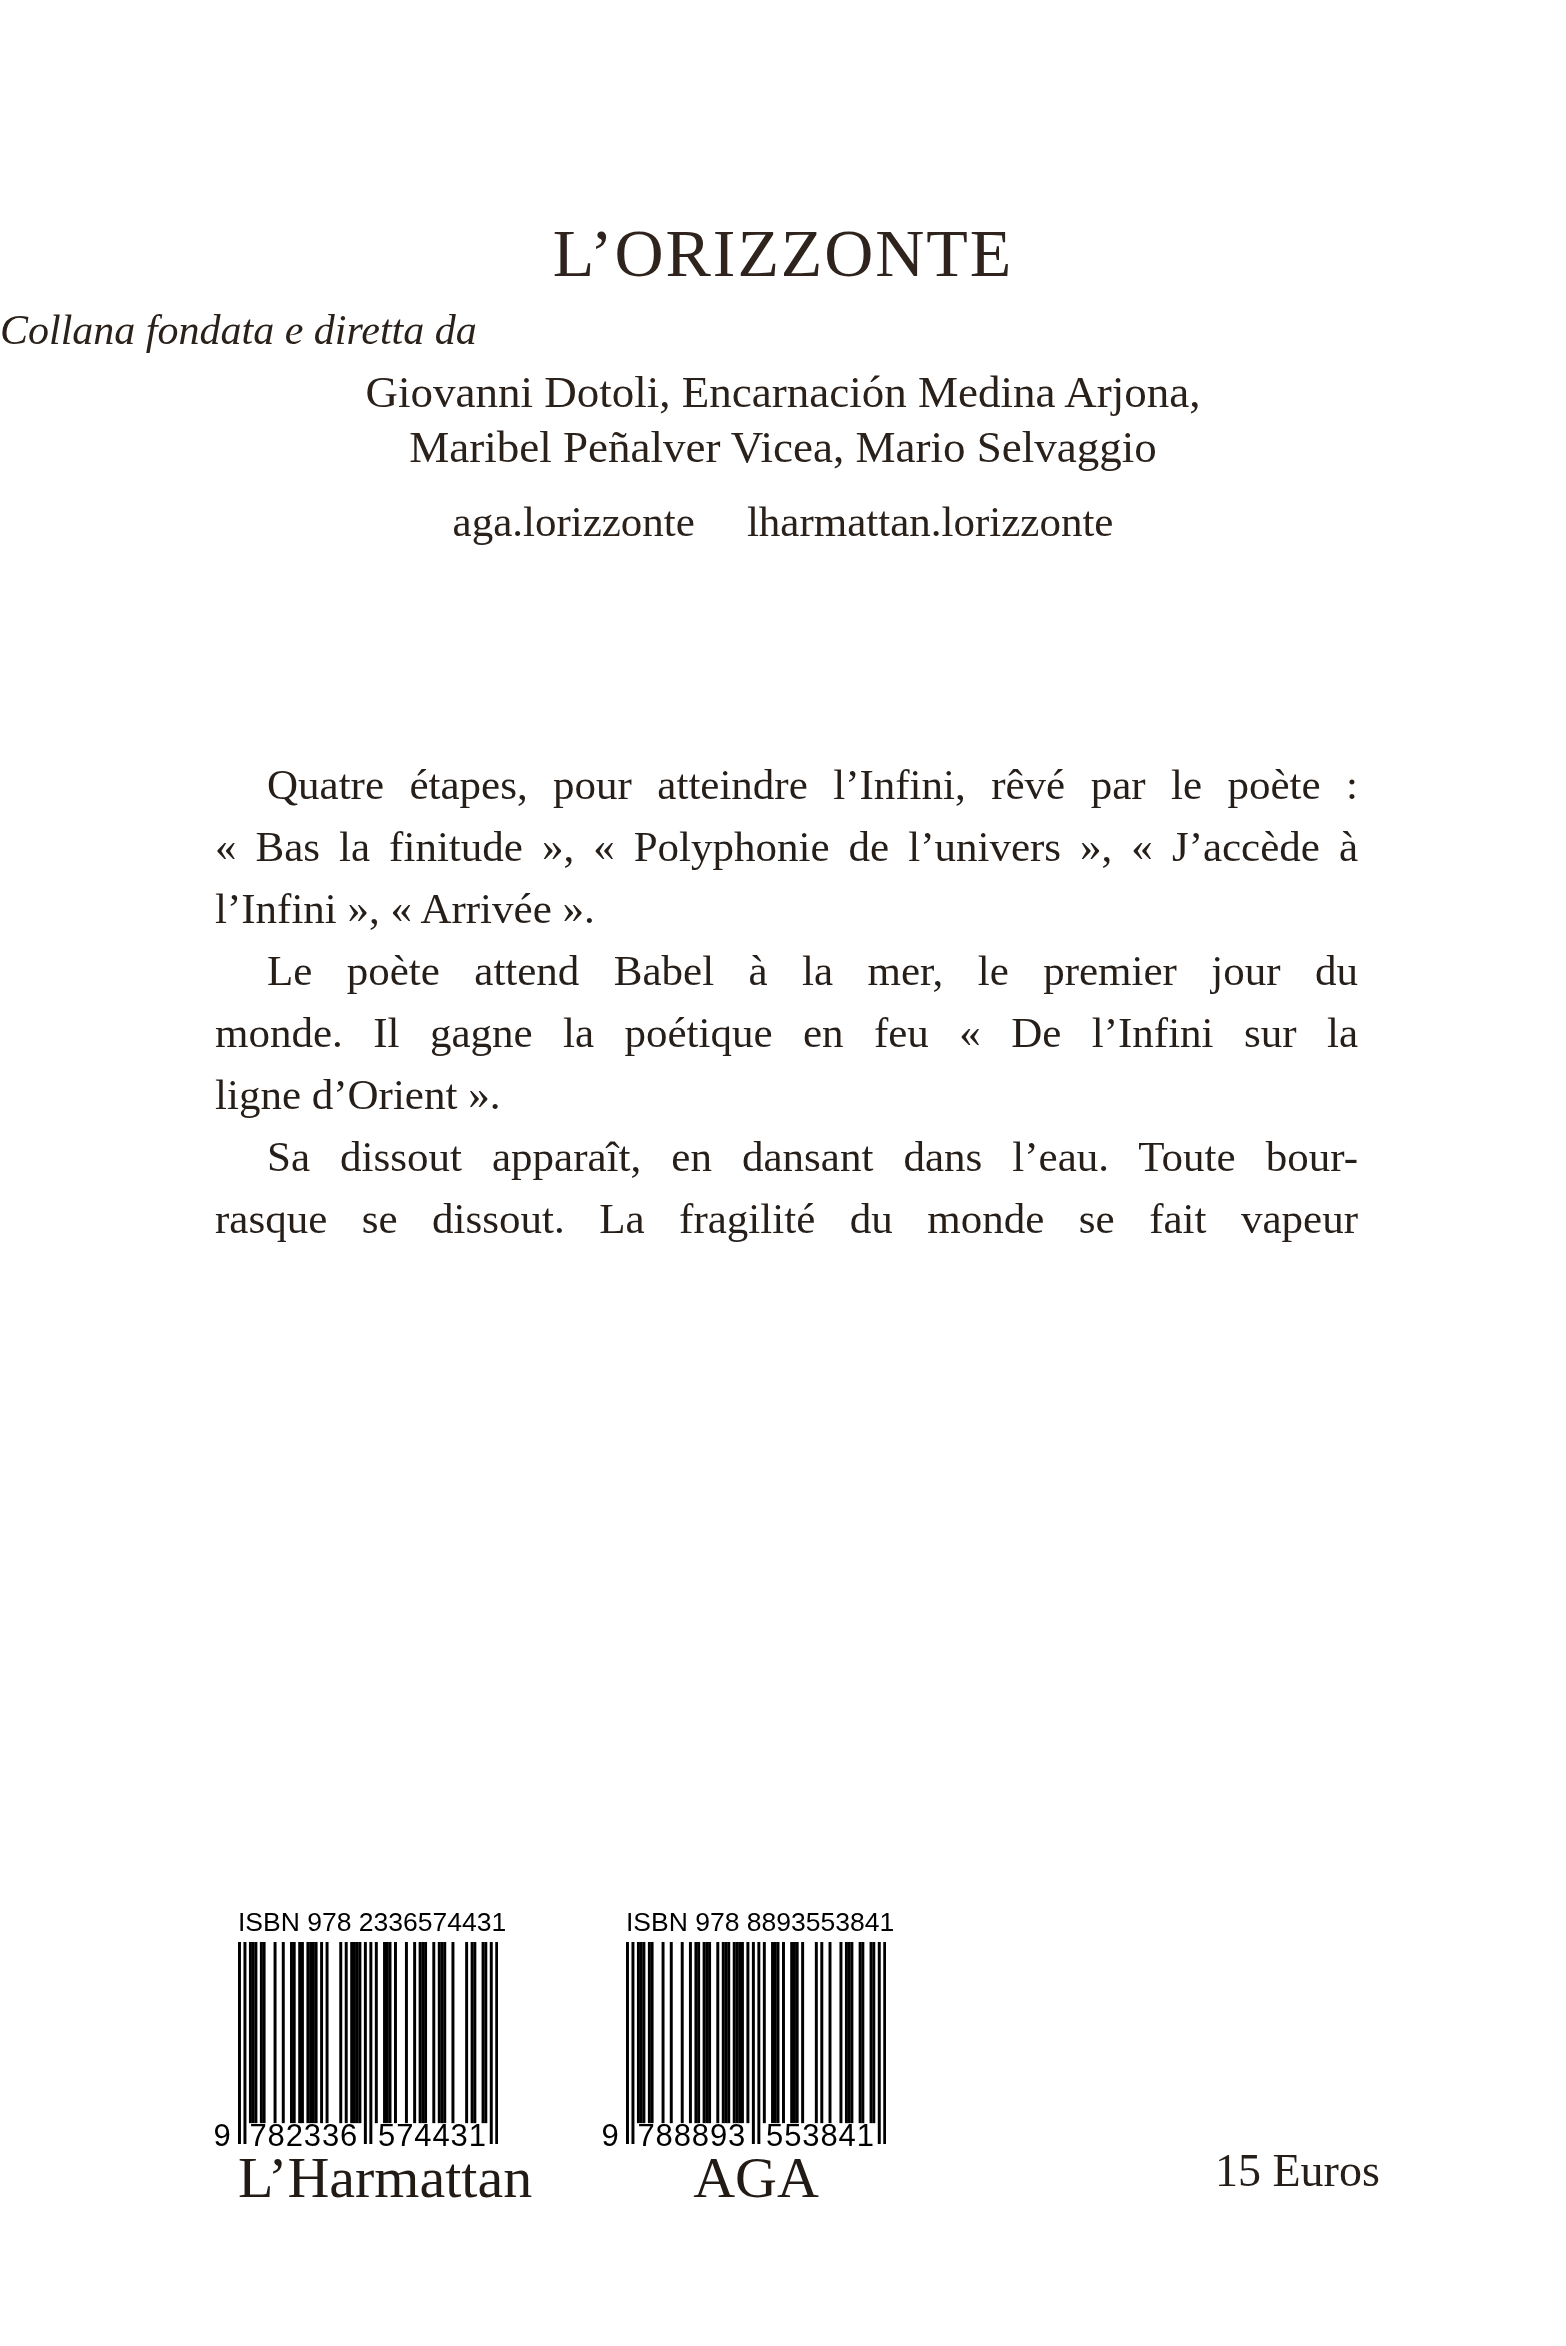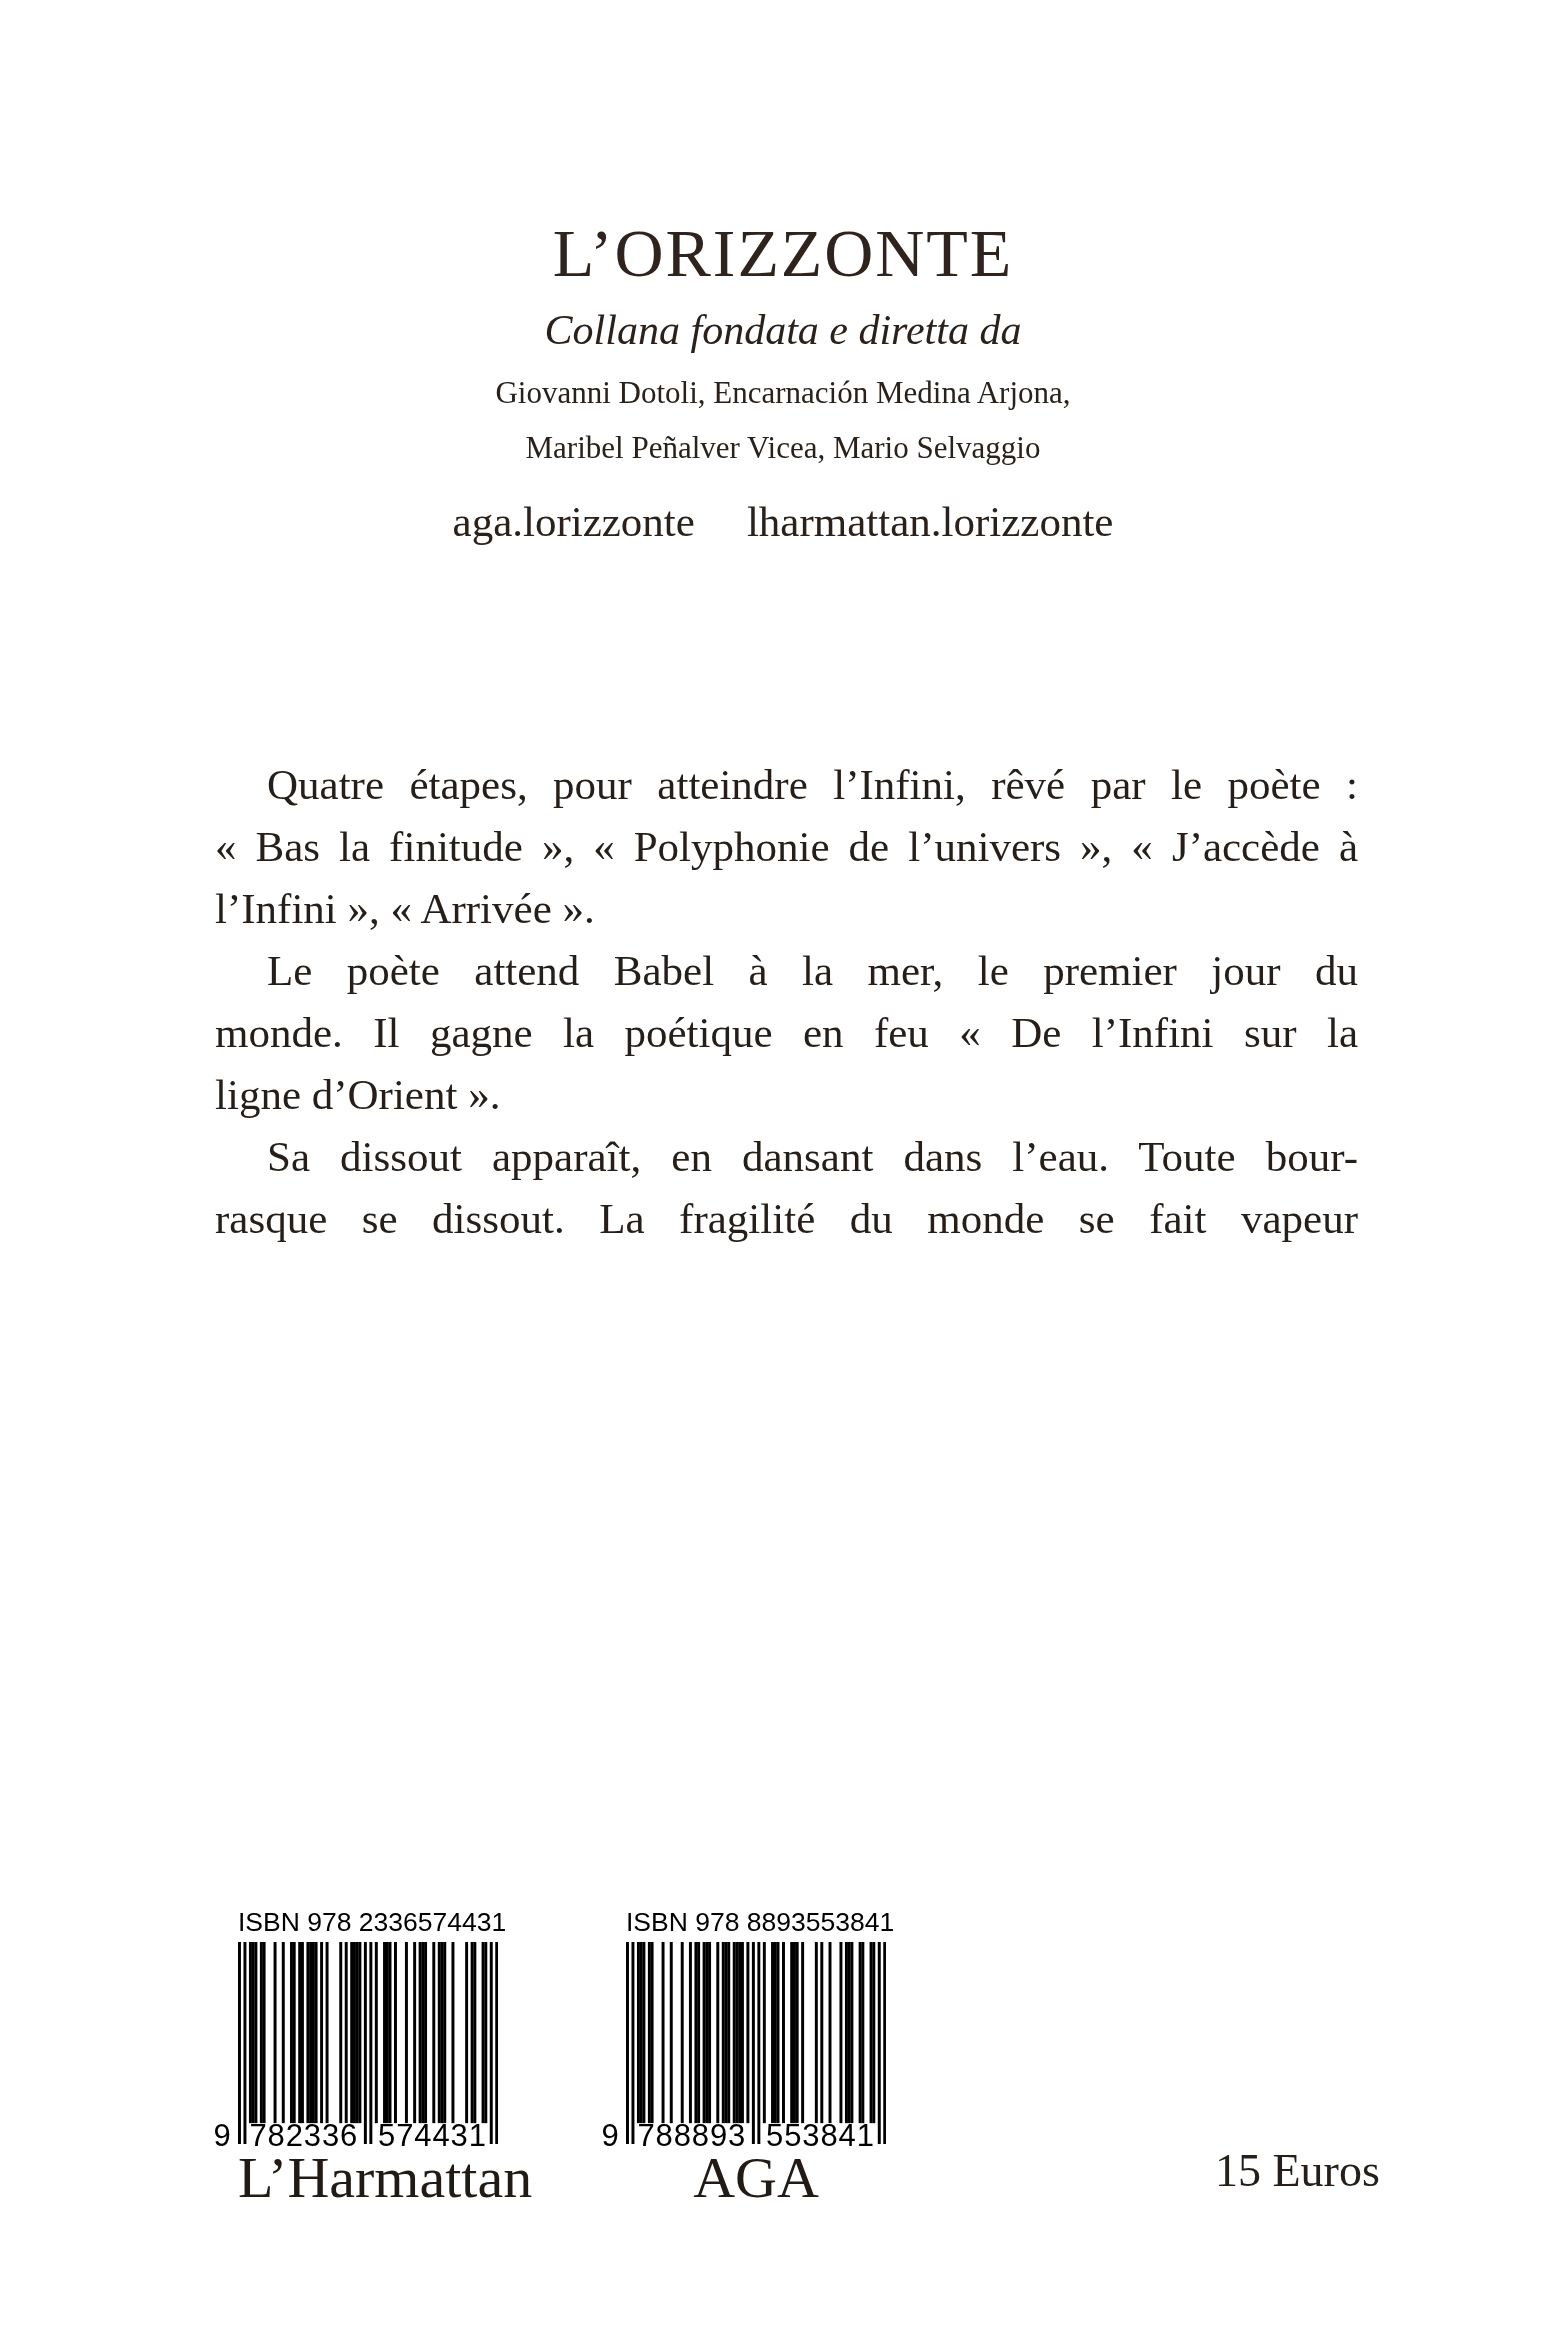--- a/index.html
+++ b/index.html
@@ -16,29 +16,29 @@
   .series-title{
     position:absolute;top:219px;left:0;width:100%;
     text-align:center;
     font-size:68px;line-height:68px;
     letter-spacing:1.9px;
     color:#2e241d;
     white-space:nowrap;
   }
   .series-subtitle{
     position:absolute;top:306px;left:0;width:100%;
-    text-align:center;
+    text-align:left;
     font-style:italic;
     font-size:42px;line-height:49px;
     white-space:nowrap;
   }
   .directors{
     position:absolute;top:365px;left:0;width:100%;
     text-align:center;
-    font-size:31px;line-height:55px;
+    font-size:45px;line-height:55px;
   }
   .directors div{white-space:nowrap;}
   .links-row{
     position:absolute;top:496px;left:0;width:100%;
     display:flex;justify-content:center;gap:52px;
     font-size:43px;line-height:51px;
     white-space:nowrap;
   }
   
   .blurb{

